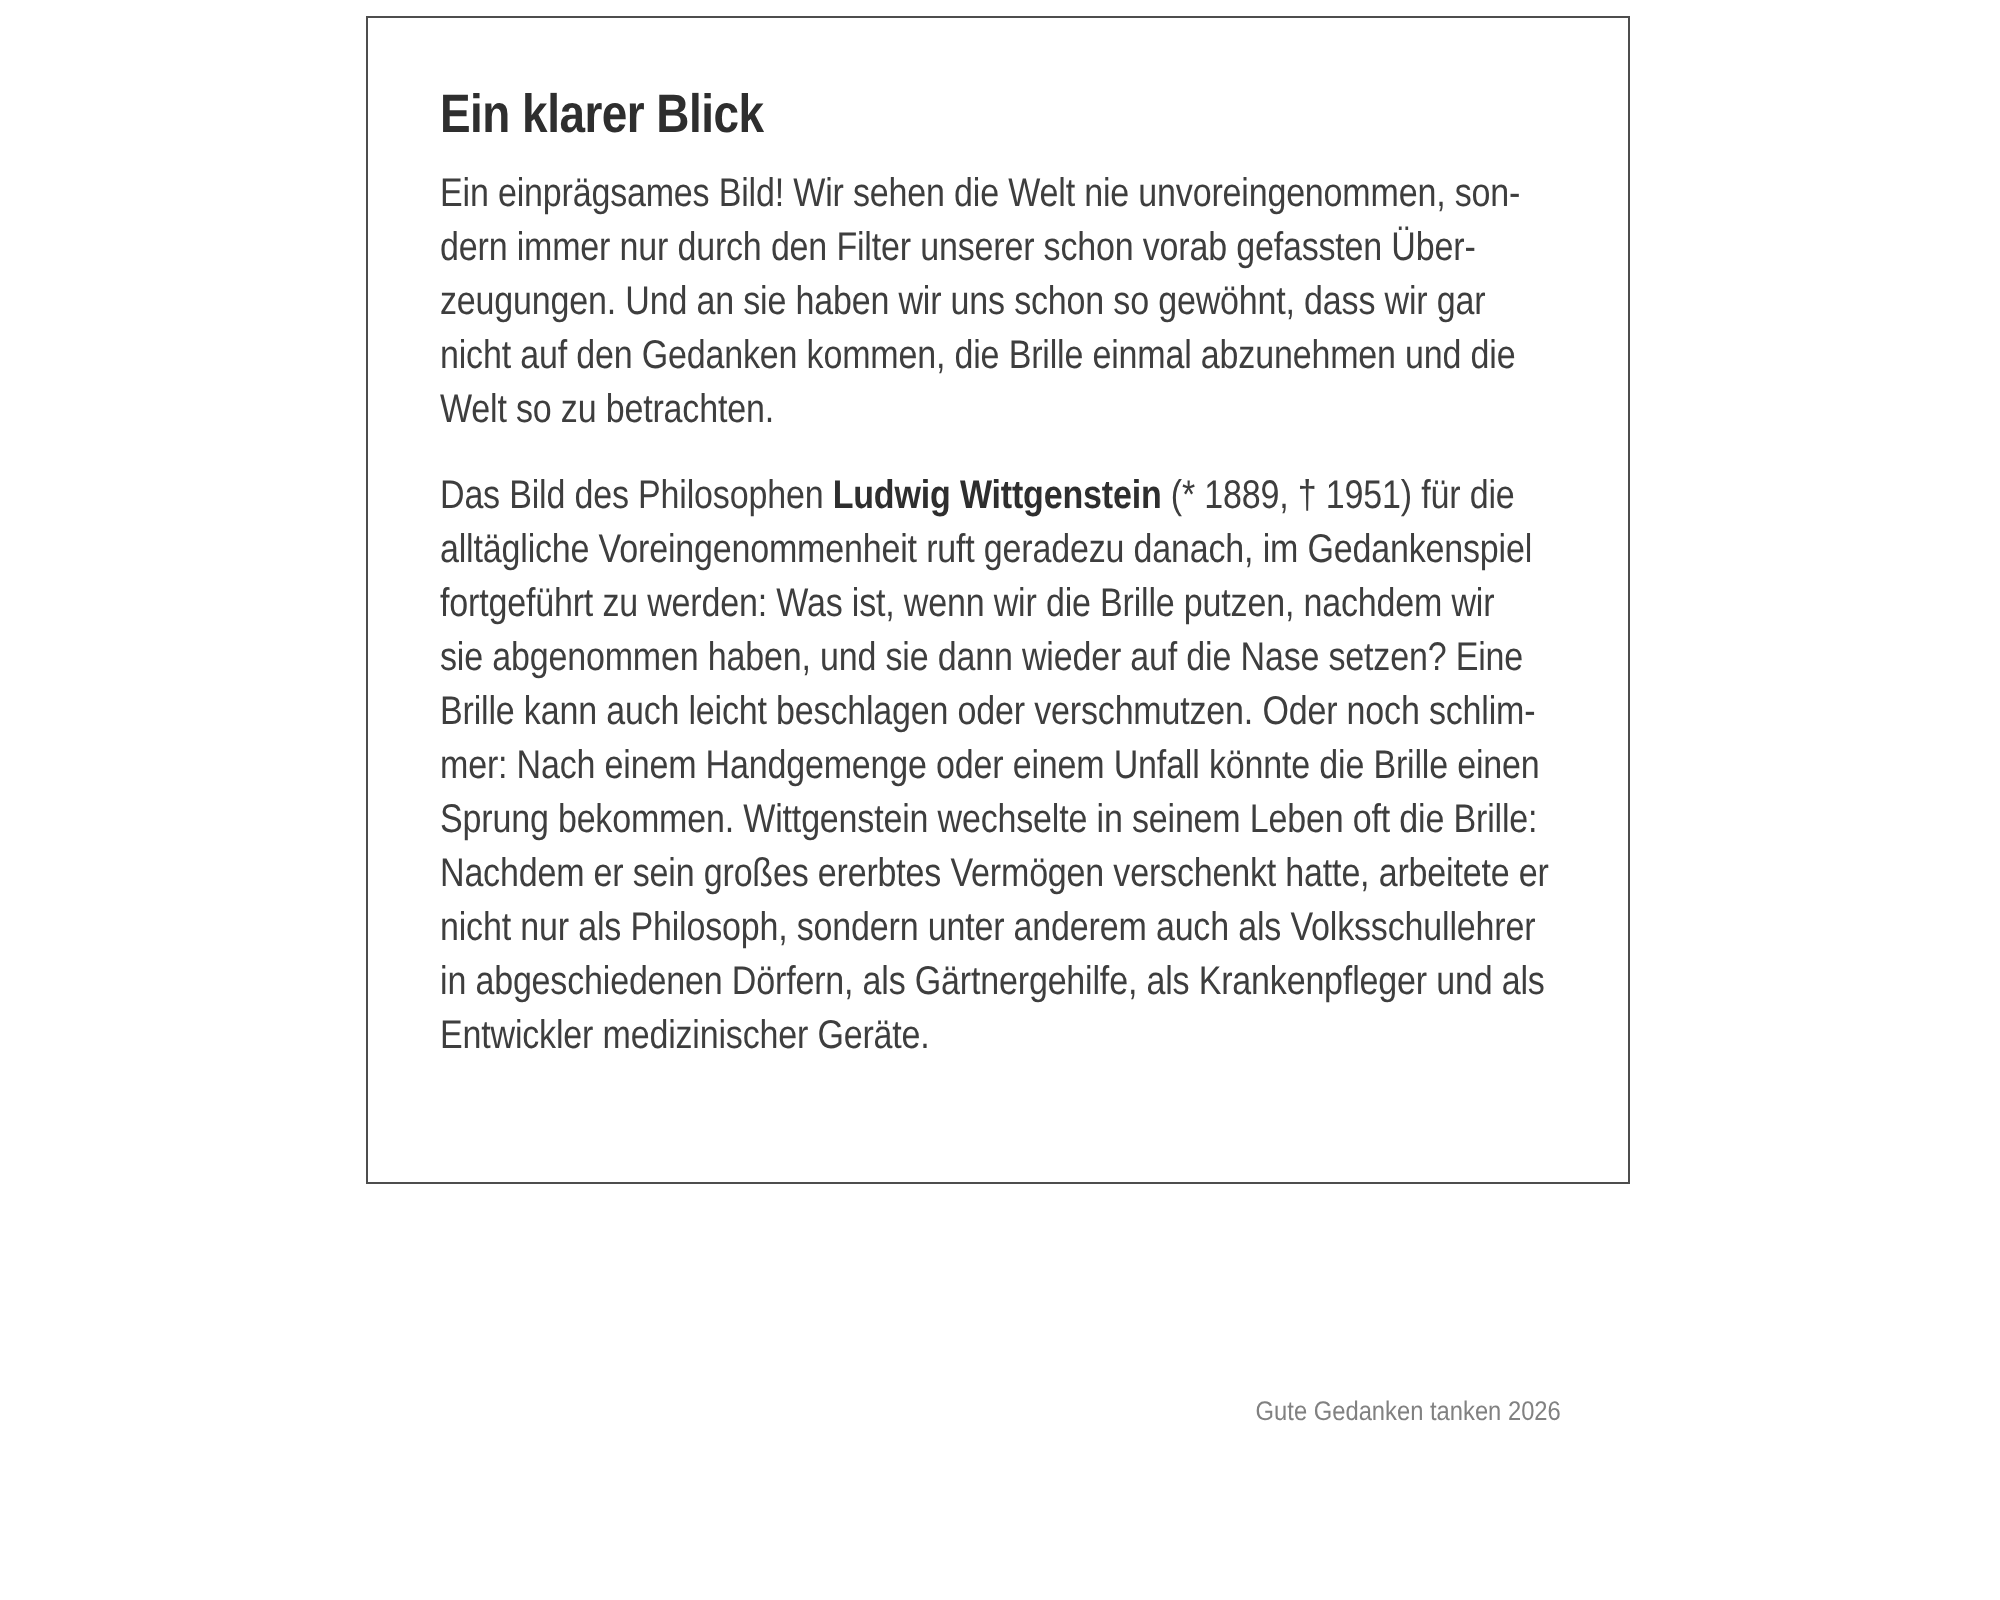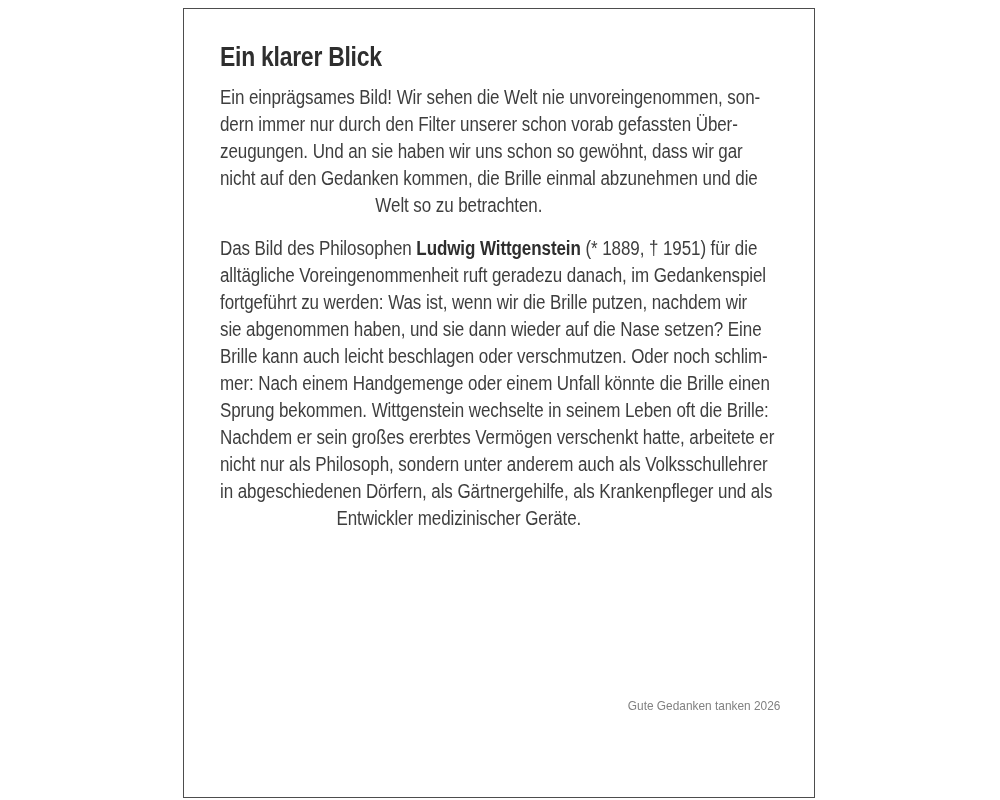--- a/index.html
+++ b/index.html
@@ -9,21 +9,21 @@
     height: 800px;
     background: #ffffff;
     overflow: hidden;
     font-family: "Liberation Sans", sans-serif;
   }
   .sheet {
     position: absolute;
     left: 183px;
     top: 8px;
     width: 632px;
-    height: 790px;
+    height: 584px;
     box-sizing: border-box;
     border: 1px solid #4d4d4d;
     background: #ffffff;
     padding-left: 20px;
   }
   .content {
     position: absolute;
     left: 36px;
     top: 32px;
     width: 562px;
@@ -34,21 +34,20 @@
     line-height: 32px;
     color: #2e2e2e;
     letter-spacing: -0.3px;
     white-space: nowrap;
     transform: scaleX(0.85);
     transform-origin: 0 50%;
     margin: 0 0 11px 0;
   }
   .para {
     margin: 0 0 16px 0;
-    text-align: center;
   }
   .line {
     font-size: 20px;
     line-height: 27px;
     color: #3e3e3e;
     letter-spacing: -0.1px;
     white-space: nowrap;
     transform: scaleX(0.85);
     transform-origin: 0 50%;
   }

